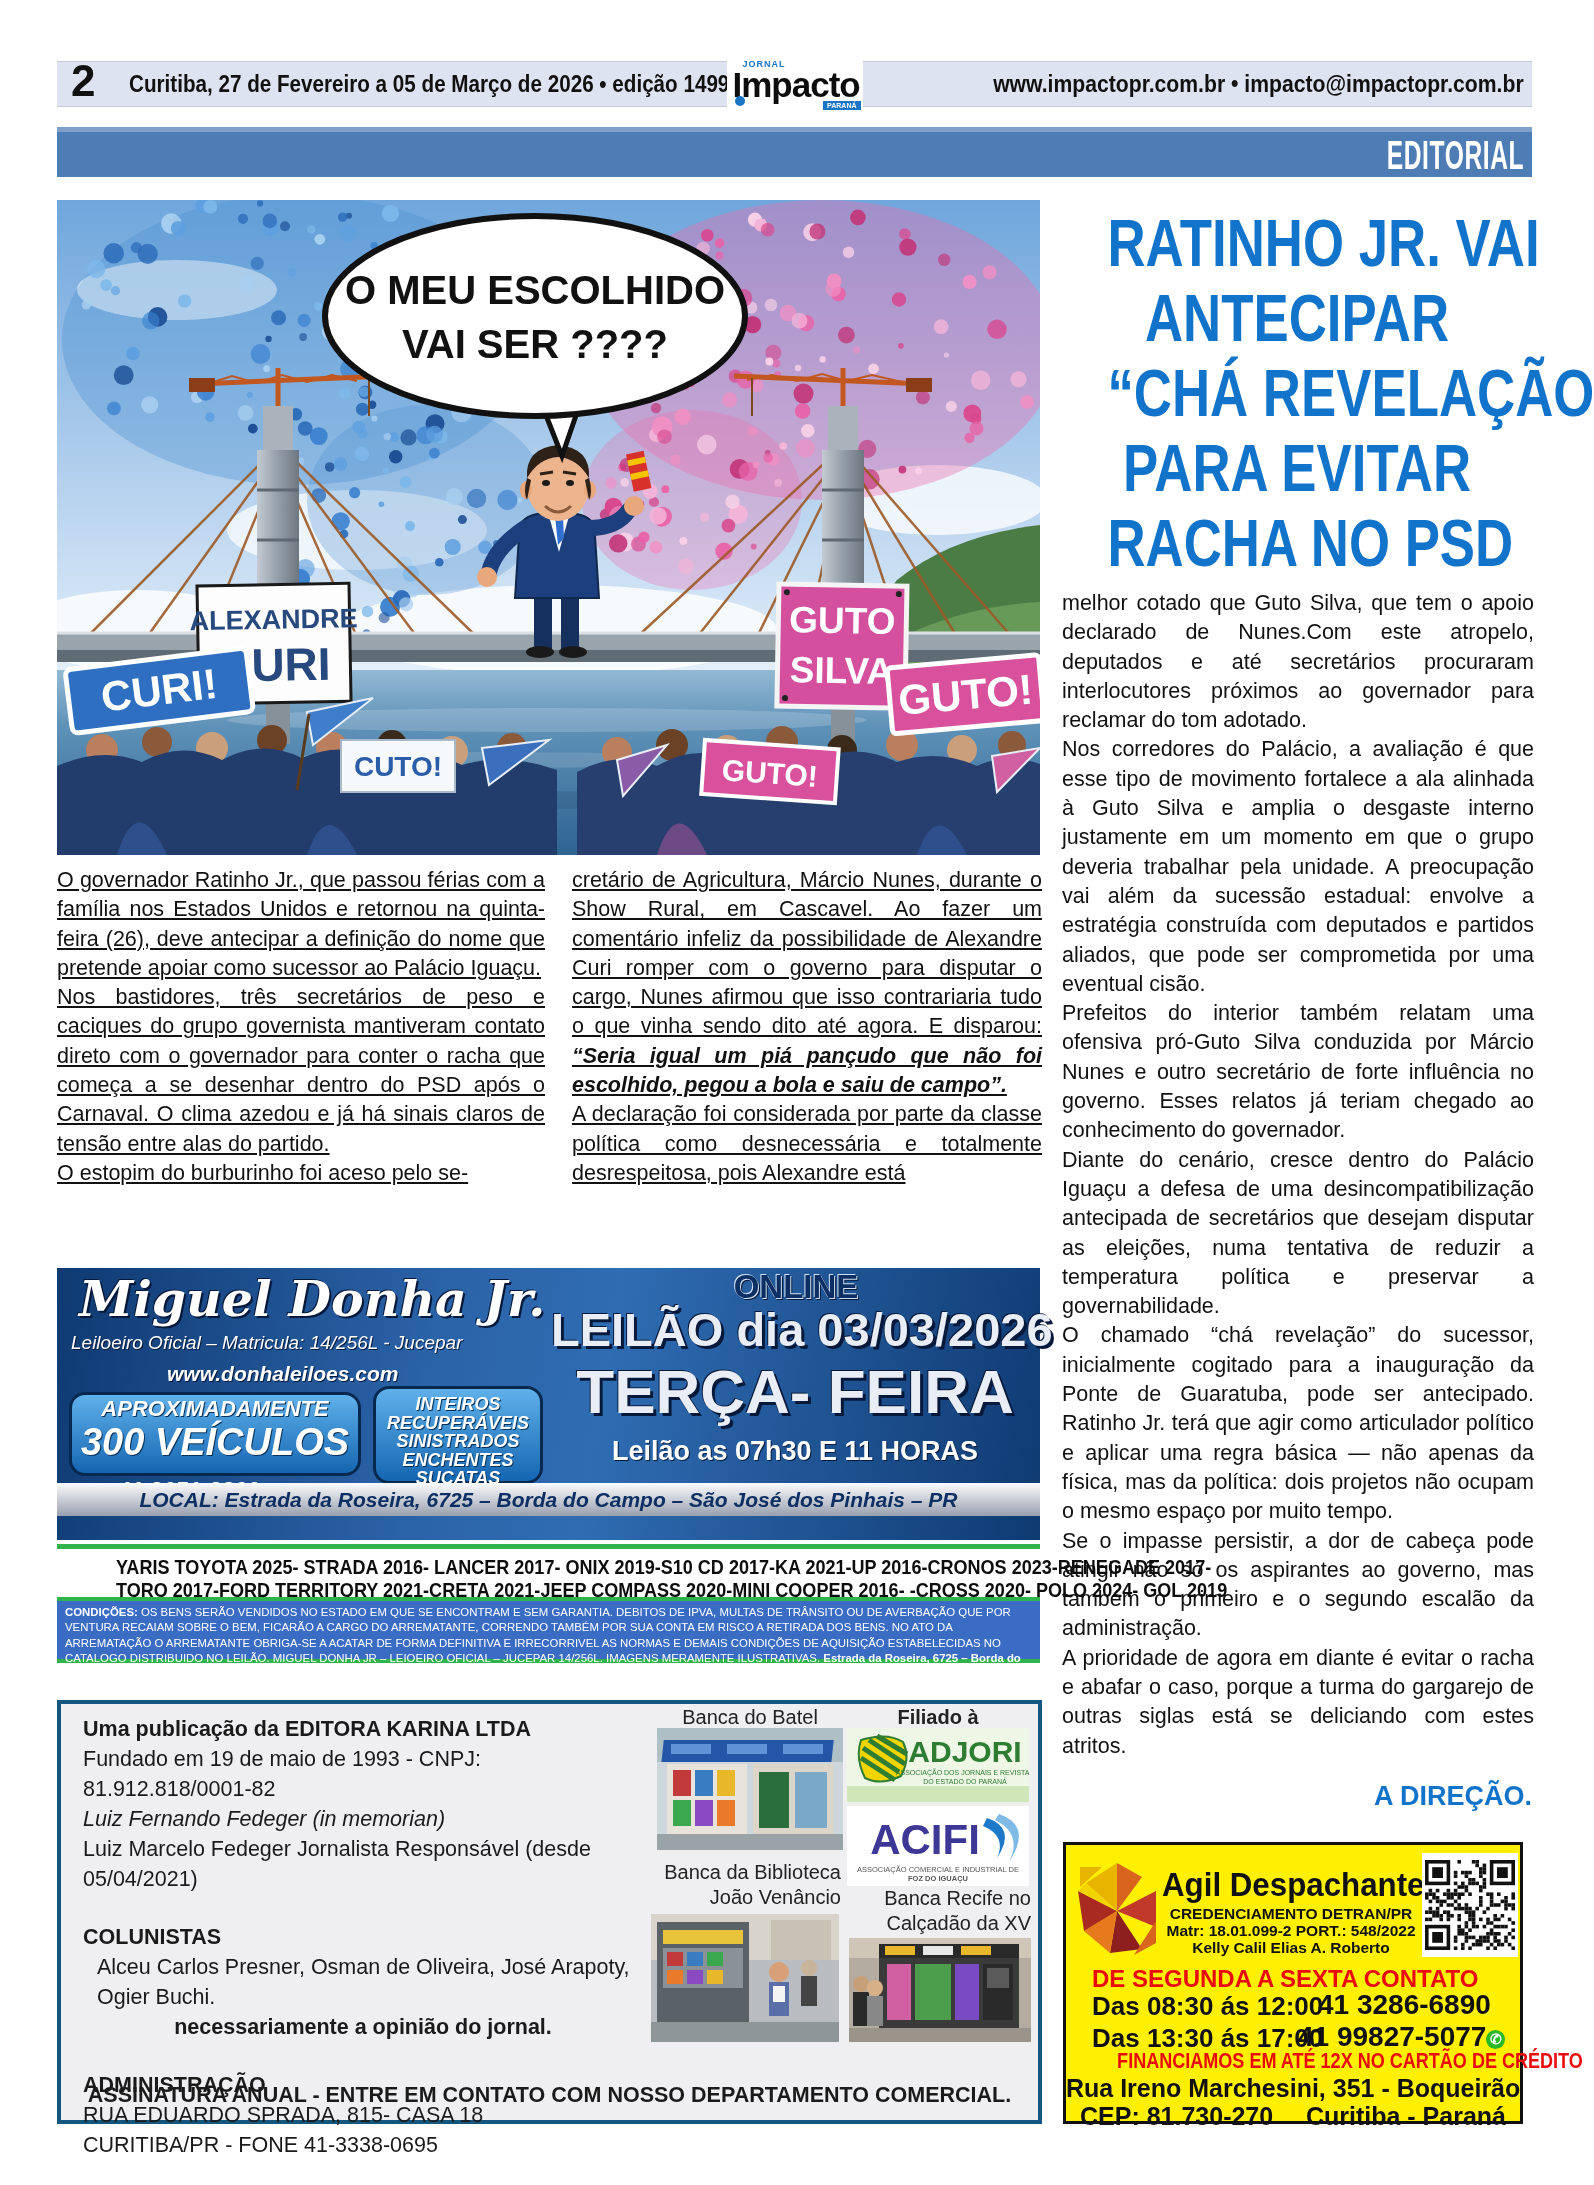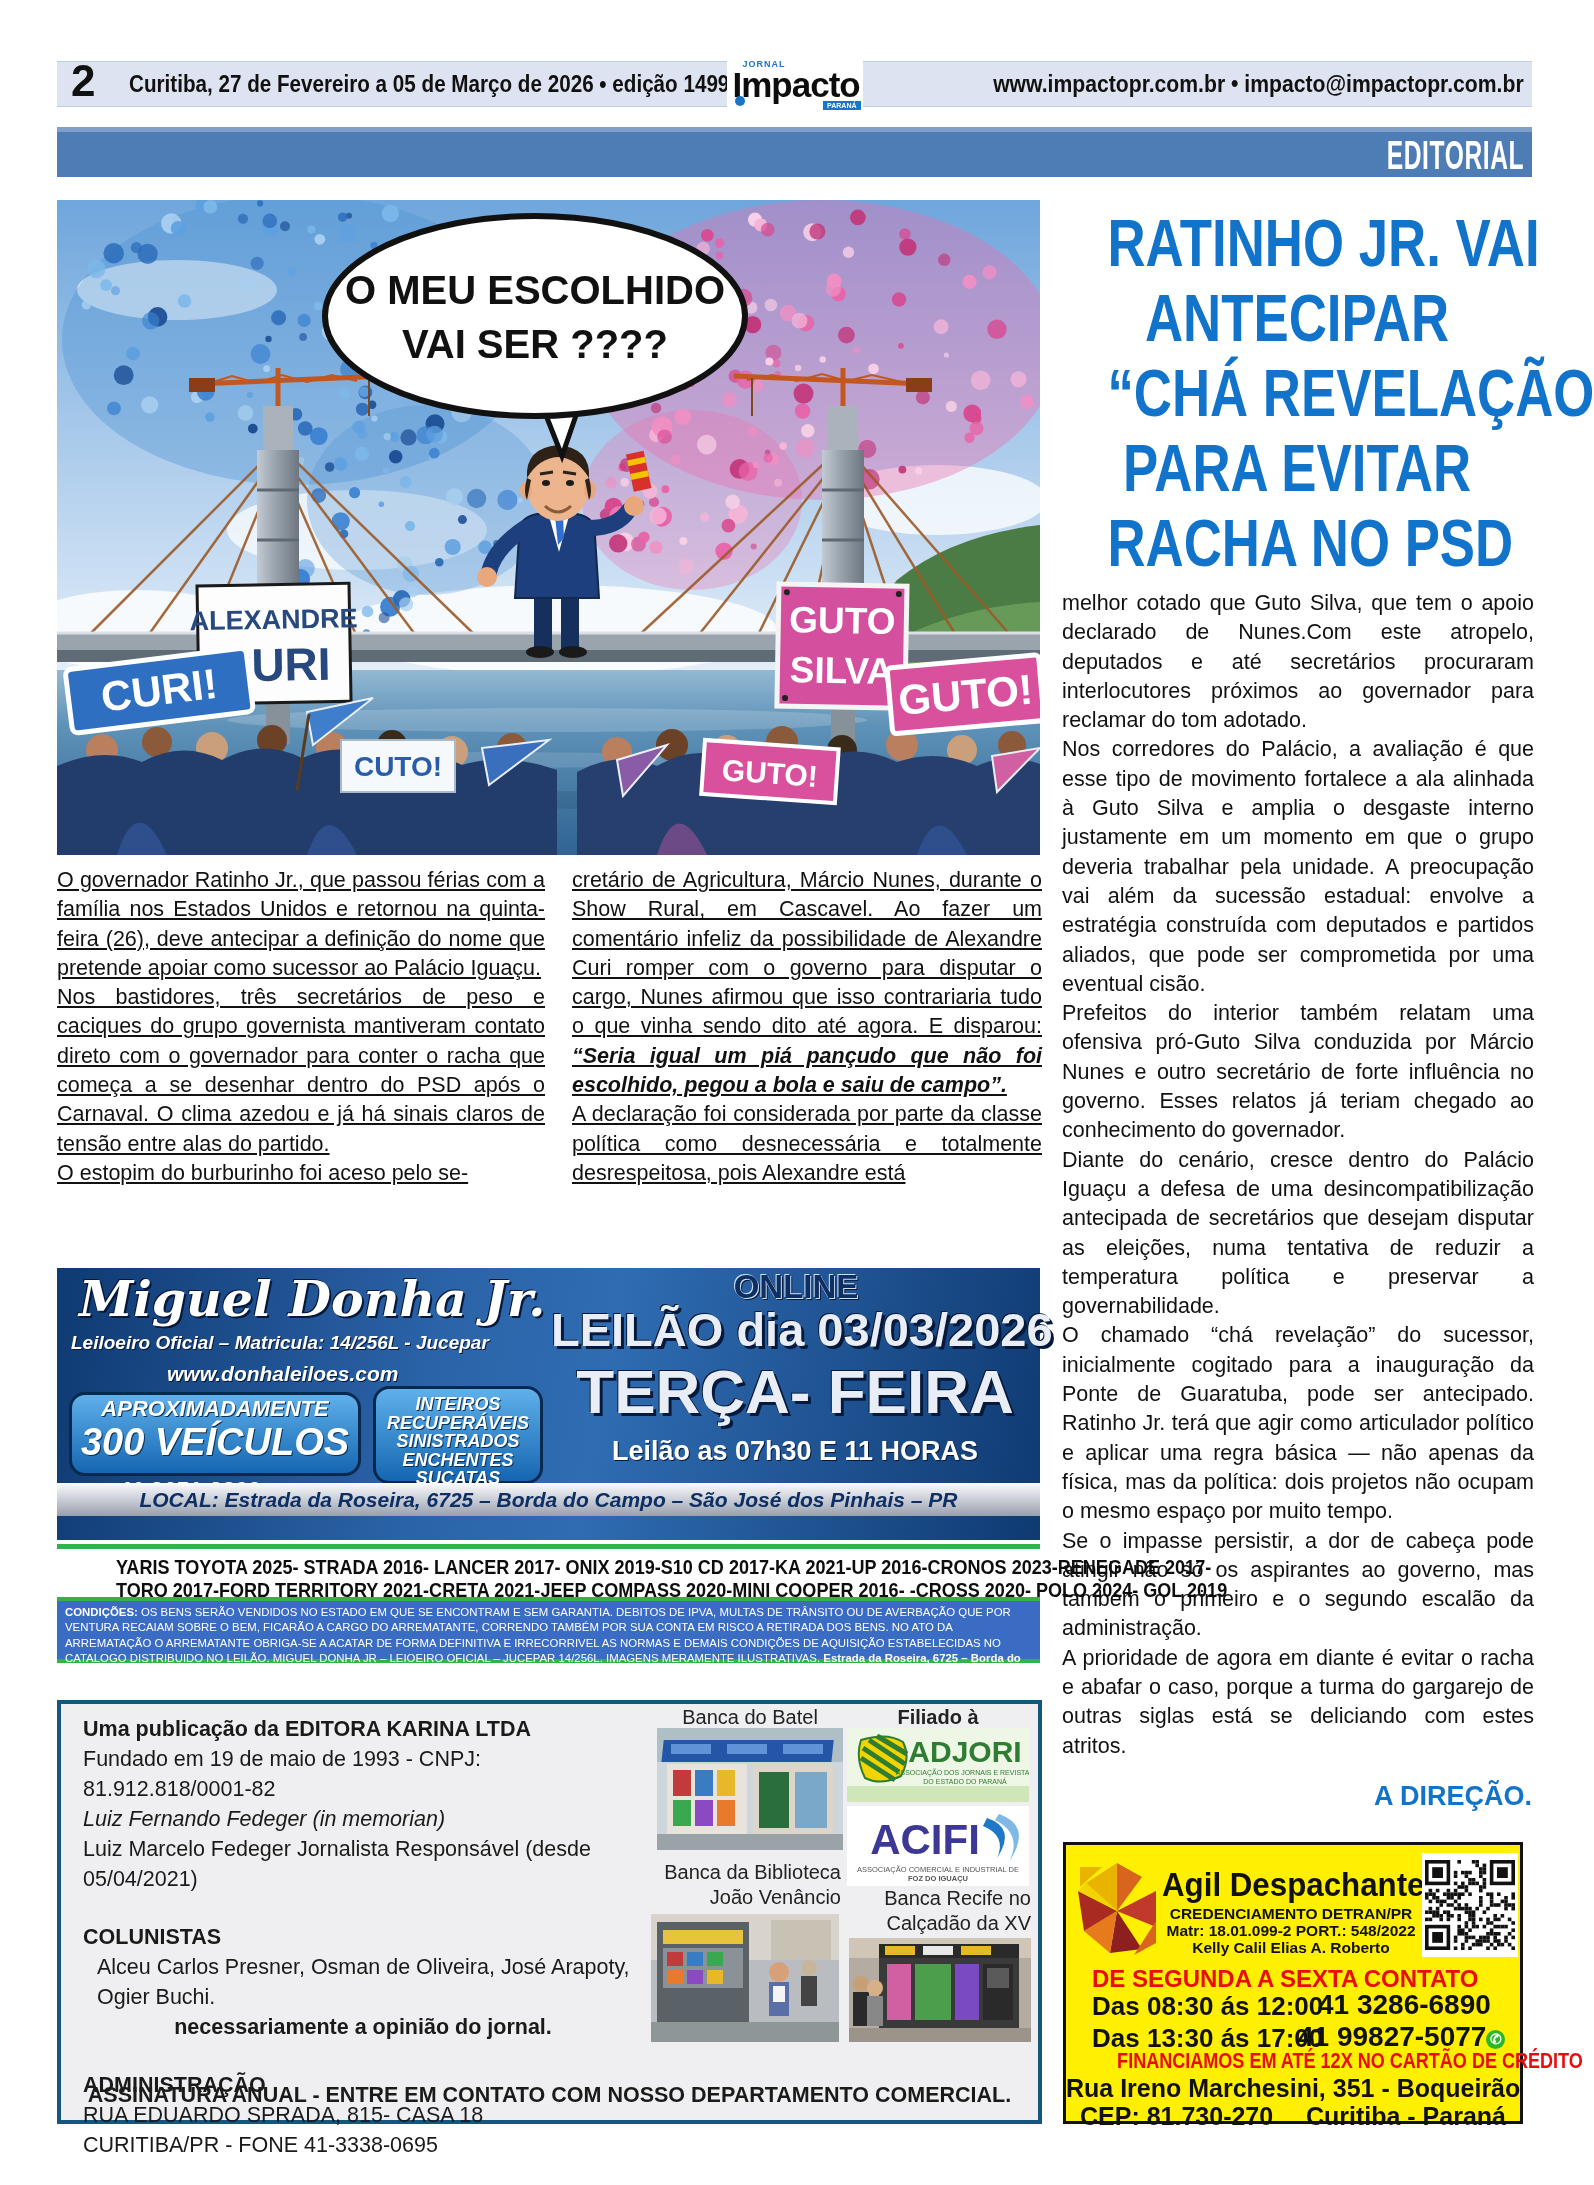--- a/index.html
+++ b/index.html
@@ -43,21 +43,21 @@
   .col1{position:absolute;left:57px;top:866px;width:488px;font-size:21.5px;line-height:29.3px;text-align:justify;}
   .col2{position:absolute;left:572px;top:866px;width:470px;font-size:21.5px;line-height:29.3px;text-align:justify;}
   .col1 p,.col2 p{margin:0;text-decoration:underline;}
   .quote{font-weight:bold;font-style:italic;}
 
   
   .auction{position:absolute;left:57px;top:1268px;width:983px;height:272px;color:#fff;
            background:linear-gradient(100deg,#0f3a72 0%,#2b63a8 38%,#2f6cb2 55%,#0f3a72 100%);}
   .donha-title{position:absolute;left:22px;top:2px;font-family:"DejaVu Serif",serif;font-style:italic;
                font-weight:bold;font-size:49px;text-shadow:2px 2px 0 #06193a,-1px -1px 0 #06193a;}
-  .donha-sub{position:absolute;left:14px;top:64px;font-style:italic;font-weight:bold;font-size:19px;
+  .donha-sub{position:absolute;left:14px;top:64px;font-style:italic;font-weight:normal;font-size:19px;
              text-shadow:1px 1px 0 #06193a;}
   .donha-site{position:absolute;left:110px;top:94px;font-style:italic;font-weight:bold;font-size:21px;
               text-shadow:1px 1px 0 #06193a;}
   .lbox{position:absolute;border-radius:16px;background:linear-gradient(#5fb0ea,#1566b1);
         border:3px solid #07294f;text-align:center;font-style:italic;font-weight:bold;
         text-shadow:1px 1px 0 #083056;box-sizing:border-box;}
   .box1{left:12px;top:124px;width:292px;height:84px;padding-top:1px;}
   .box1 .l1{font-size:22px;}
   .box1 .l2{font-size:38px;line-height:40px;}
   .box2{left:316px;top:118px;width:170px;height:98px;font-size:18px;line-height:18.5px;padding-top:6px;}

